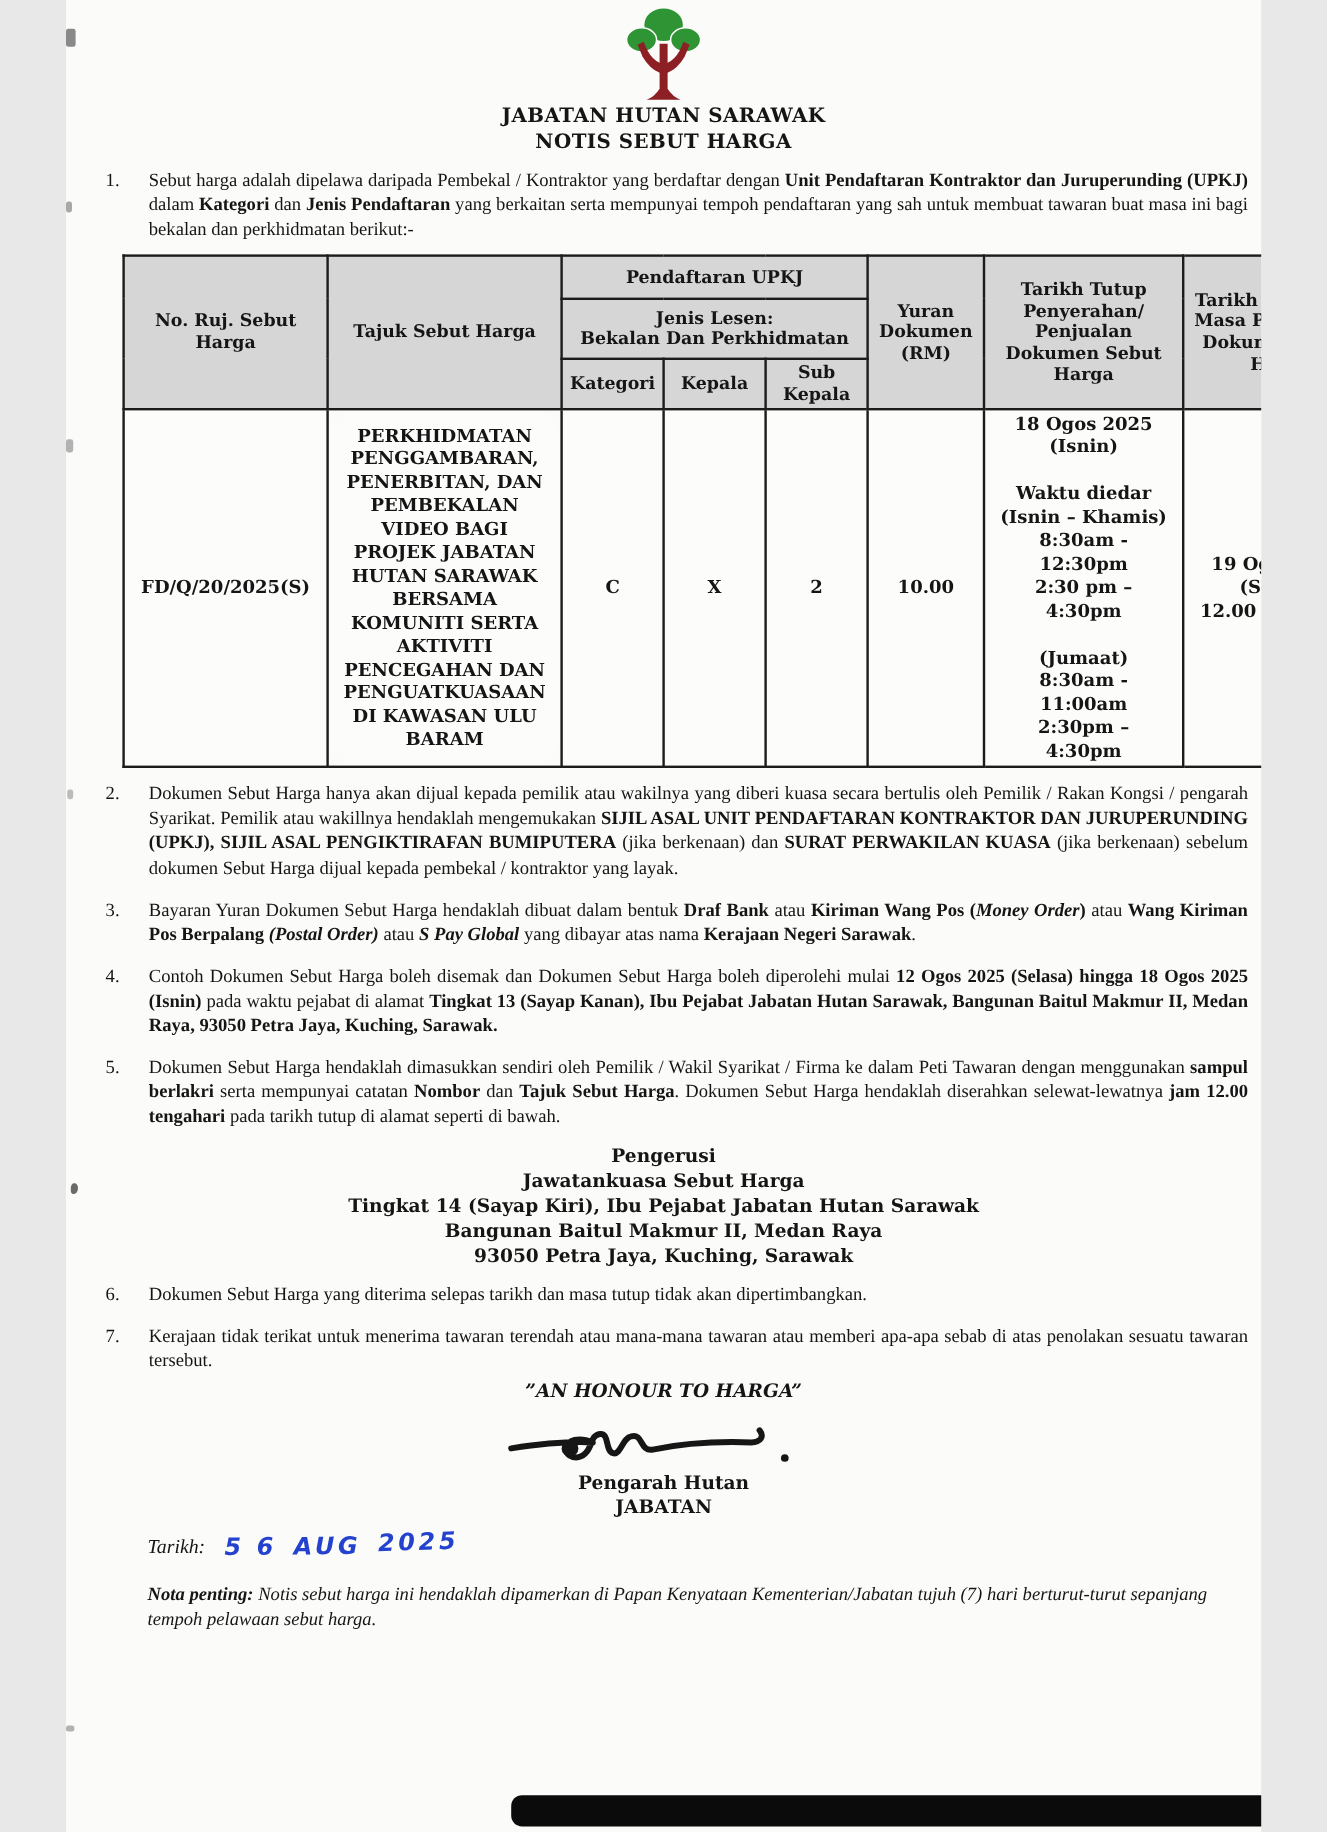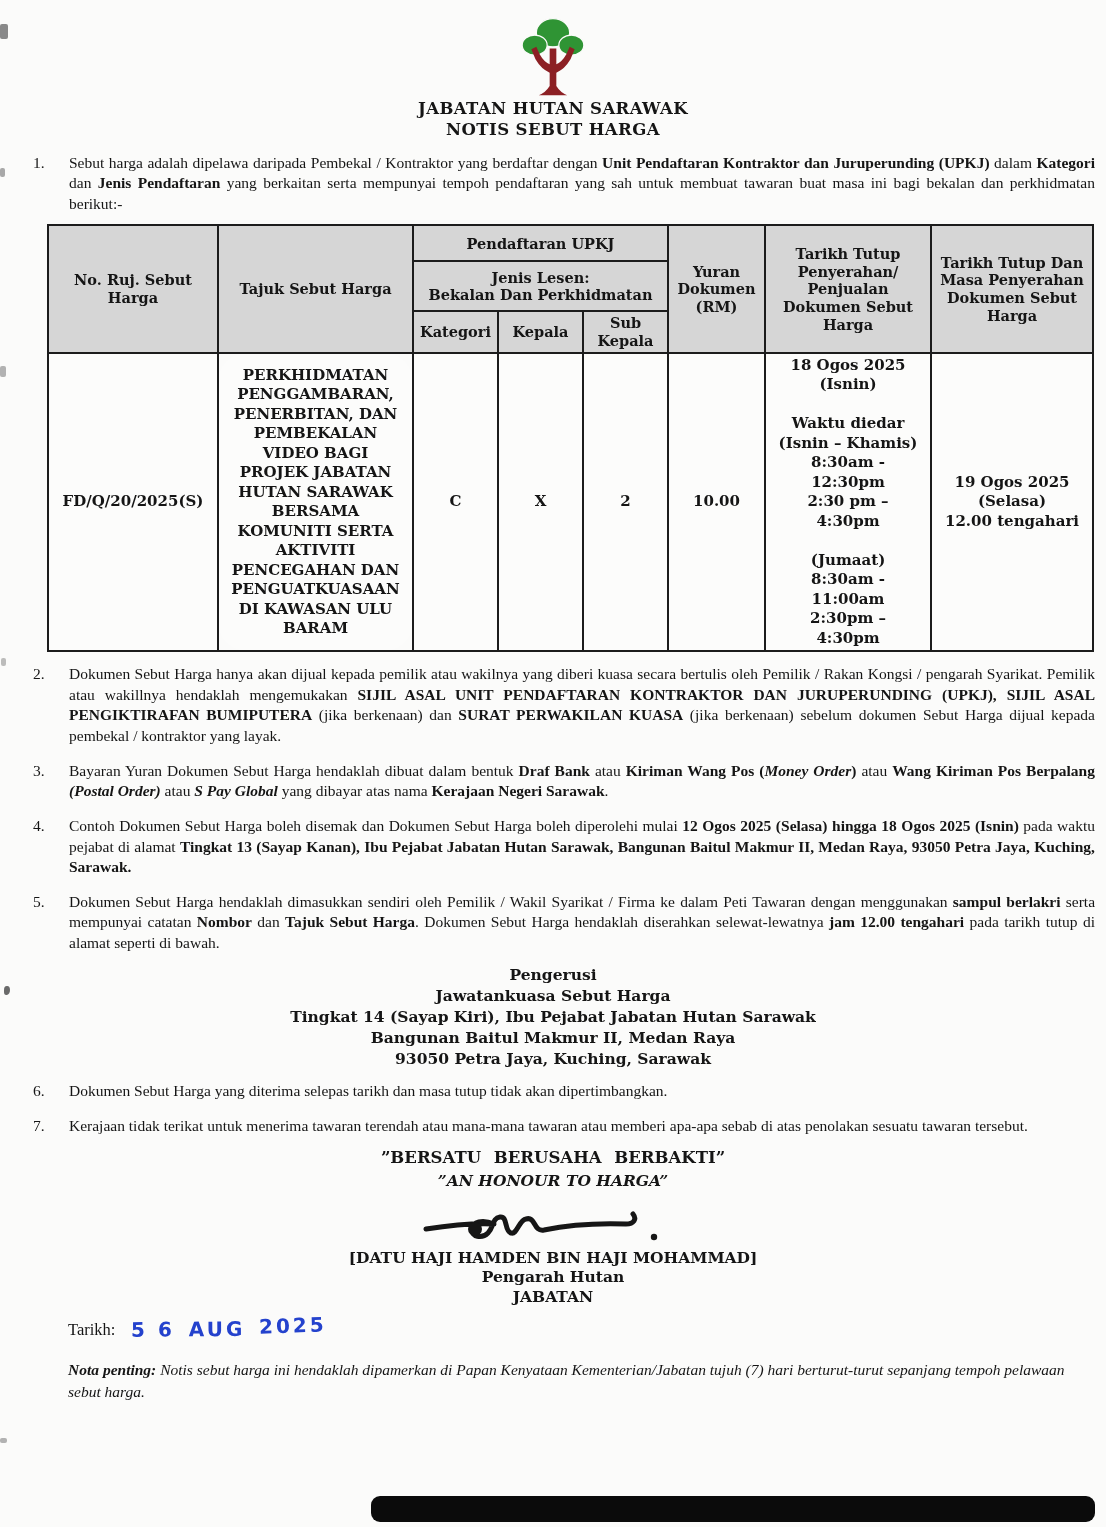--- a/index.html
+++ b/index.html
@@ -1,25 +1,25 @@
 <!DOCTYPE html>
 <html><head>
 <meta charset="utf-8">
 <style>
   html,body{margin:0;padding:0;background:#e8e8e8;}
   .page{
     position:relative;
-    width:1106px;height:1527px;
+    width:996px;height:1527px;
     margin:0 auto;
     background:#fbfbfa;
     font-family:"Liberation Serif", serif;
     color:#151515;
     overflow:hidden;
     box-sizing:border-box;
-    padding-top:16px;
+    padding-top:4px;
   }
   .b{font-weight:bold;}
   .i{font-style:italic;}
 
   
   .logo-wrap{width:84px;margin:0 auto;height:80px;}
   .org-title{ text-align:center;font-family:"DejaVu Serif", serif;font-weight:bold;
     font-size:16.5px;line-height:1.26;letter-spacing:.4px;margin-top:3px;}
   .doc-title{ text-align:center;font-family:"DejaVu Serif", serif;font-weight:bold;
     font-size:16.5px;line-height:1.26;letter-spacing:.4px;}
@@ -60,21 +60,21 @@
   .motto1{margin-top:12px;text-align:center;font-family:"DejaVu Serif", serif;
     font-weight:bold;font-size:16.5px;word-spacing:7px;}
   .motto2{text-align:center;font-family:"DejaVu Serif", serif;
     font-weight:bold;font-style:italic;font-size:15.5px;margin-top:4px;}
   .sig-wrap{width:270px;margin:6px auto 0 auto;height:52px;}
   .sig-name{text-align:center;font-family:"DejaVu Serif", serif;font-weight:bold;font-size:15.5px;}
   .sig-title{text-align:center;font-family:"DejaVu Serif", serif;font-weight:bold;font-size:15.5px;line-height:1.3;}
   .sig-region{text-align:center;font-family:"DejaVu Serif", serif;font-weight:bold;font-size:15.5px;line-height:1.3;}
 
   
-  .date-row{margin:10px 0 0 68px;display:flex;align-items:flex-start;}
+  .date-row{margin:10px 0 0 68px;display:flex;align-items:flex-start;font-style:italic;}
   .date-label{font-size:16.5px;padding-top:3px;}
   .date-stamp{margin-left:16px;font-family:"DejaVu Sans", sans-serif;font-weight:bold;
     font-size:20px;letter-spacing:3px;transform:rotate(-.4deg);display:flex;}
   .date-stamp .p{margin-right:14px;}
   .date-stamp .p:last-child{transform:translateY(-3px) rotate(-1.5deg);}
 
   
   .nota{margin:18px 40px 0 68px;font-size:15.5px;line-height:1.38;text-align:left;}
 
   
@@ -174,31 +174,29 @@
       <div class="para-row">
         <div class="para-num">6.</div>
         <div class="para-text"><span>Dokumen Sebut Harga yang diterima selepas tarikh dan masa tutup tidak akan dipertimbangkan.</span></div>
       </div>
       <div class="para-row">
         <div class="para-num">7.</div>
         <div class="para-text"><span>Kerajaan tidak terikat untuk menerima tawaran terendah atau mana-mana tawaran atau memberi apa-apa sebab di atas penolakan sesuatu tawaran tersebut.</span></div>
       </div>
     </div>
 
-  <div class="motto1">”BERSATU BERUSAHA BERBAKTI”</div>
   <div class="motto2">”AN HONOUR TO HARGA”</div>
 
   <div class="sig-wrap">
     <svg width="270" height="52" viewBox="0 0 270 52">
       <path fill="none" stroke="#161616" stroke-width="5" stroke-linecap="round" stroke-linejoin="round" d="M8 33 C34 29 58 27 76 28 C64 23 55 26 54 33 C53 41 64 43 70 37 C76 31 74 22 82 21 C90 20 86 35 93 37 C99 39 101 24 108 23 C118 20 115 36 126 34 C150 29 180 27 208 28 C216 28 219 23 215 18"></path>
       <circle cx="57" cy="33" r="7" fill="#161616"></circle>
       <circle cx="236" cy="41" r="3.2" fill="#161616"></circle>
     </svg>
   </div>
-  <div class="sig-name">[DATU HAJI HAMDEN BIN HAJI MOHAMMAD]</div>
   <div class="sig-title">Pengarah Hutan</div>
   <div class="sig-region">JABATAN</div>
 
   <div class="date-row">
     <span class="date-label">Tarikh:</span>
     <span class="date-stamp" id="stamp" style="color: rgb(36, 66, 205);">
       <span class="p">5 6</span>
       <span class="p">AUG</span>
       <span class="p">2025</span>
     </span>

